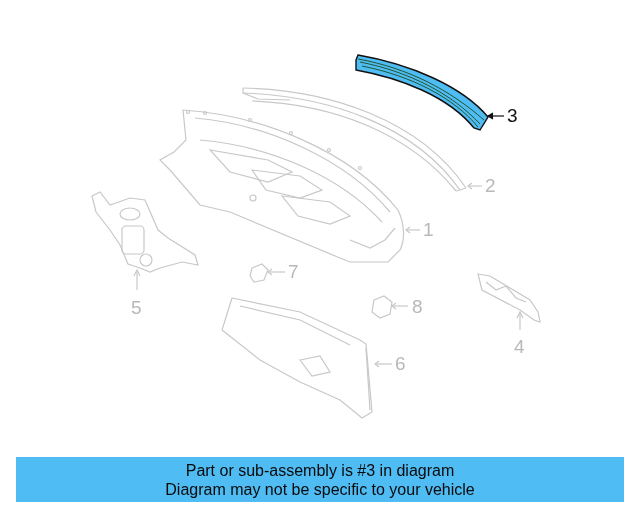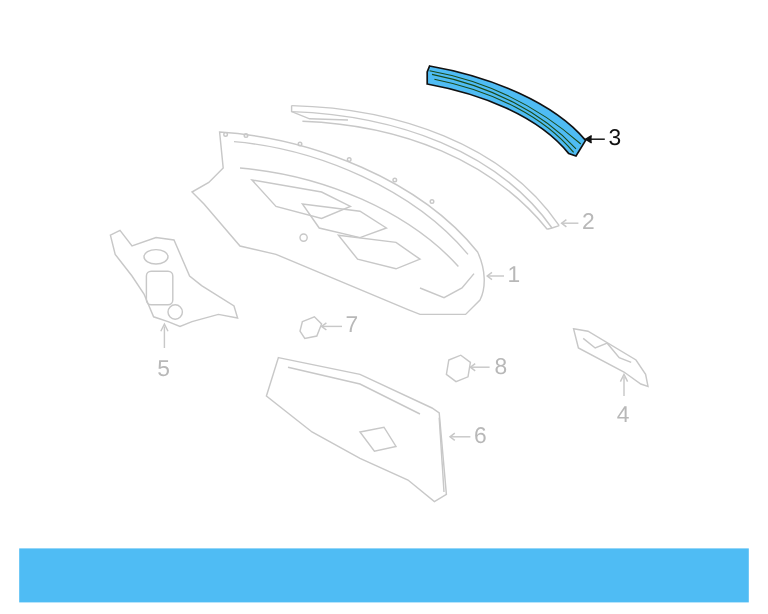--- a/index.html
+++ b/index.html
@@ -99,13 +99,15 @@
   <span class="callout" style="left:485px; top:176px;">2</span>
   <span class="callout active" style="left:507px; top:106px;">3</span>
   <span class="callout" style="left:514px; top:337px;">4</span>
   <span class="callout" style="left:131px; top:298px;">5</span>
   <span class="callout" style="left:395px; top:354px;">6</span>
   <span class="callout" style="left:288px; top:262px;">7</span>
   <span class="callout" style="left:412px; top:297px;">8</span>
 </div>
 
 <div class="banner">
+  <div class="banner-line">Part or sub-assembly is #3 in diagram</div>
+  <div class="banner-line">Diagram may not be specific to your vehicle</div>
 </div>
 
 </body></html>

